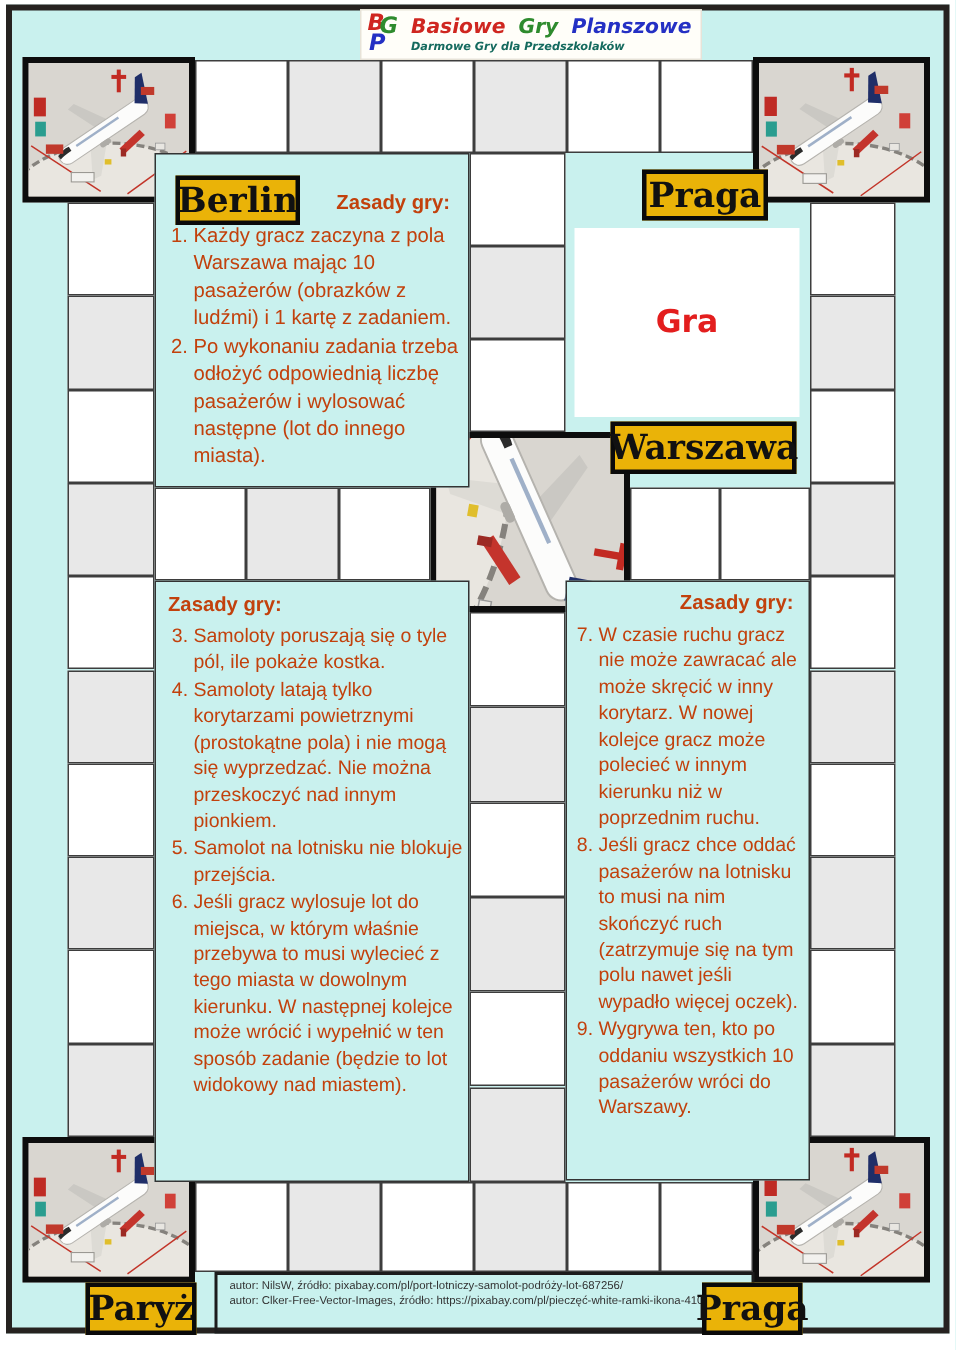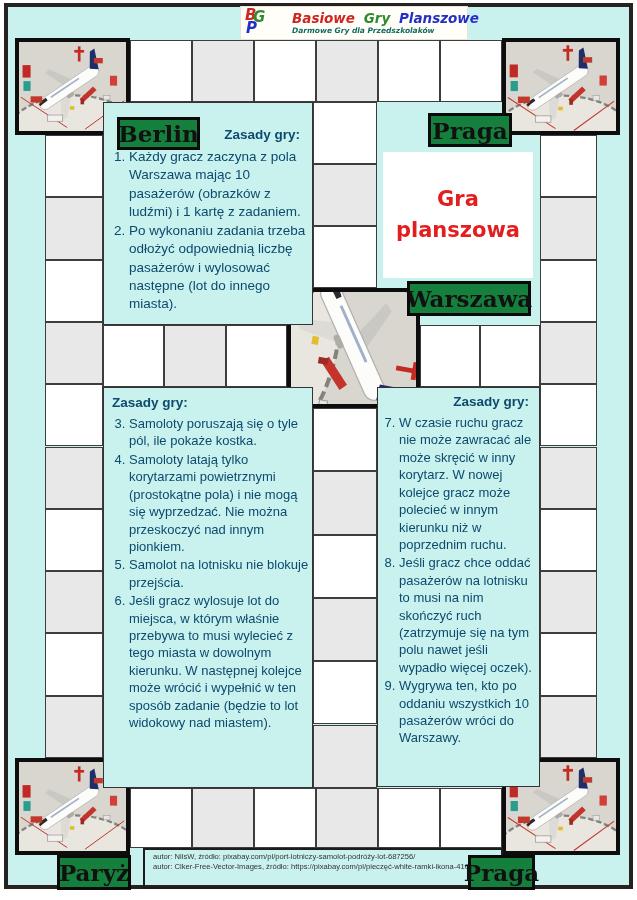--- a/index.html
+++ b/index.html
@@ -11,58 +11,58 @@
   #frame{left:4px;top:3px;width:629px;height:886px;background:#c9f1ee;border:4px solid #262220;}
 
   
   #banner{left:240px;top:6px;width:228px;height:34px;background:#fffef9;border:1px solid #e7e3d8;
           display:flex;align-items:center;z-index:30;}
   #monogram{position:relative;width:26px;height:30px;margin-left:4px;flex:0 0 auto;}
   #monogram span{position:absolute;font-weight:bold;font-style:italic;font-family:"DejaVu Sans",sans-serif;line-height:1;}
   #mono-b{left:0;top:0;font-size:15px;}
   #mono-g{left:8px;top:2px;font-size:15px;}
   #mono-p{left:1px;top:13px;font-size:15px;}
-  #banner-text{display:flex;flex-direction:column;justify-content:center;margin-left:21px;}
+  #banner-text{display:flex;flex-direction:column;justify-content:center;margin-left:3px;}
   #banner-title{font-family:"DejaVu Sans",sans-serif;font-weight:bold;font-style:italic;font-size:13.5px;line-height:1.05;white-space:nowrap;}
   #banner-title span{margin-right:4px;}
   #banner-sub{font-family:"DejaVu Sans",sans-serif;font-style:italic;font-weight:bold;font-size:7.5px;margin-top:1px;white-space:nowrap;}
 
   
   .photo{border:4px solid #0d0d0d;background:#d9d6d0;overflow:hidden;z-index:5;}
   .photo svg{width:100%;height:100%;display:block;}
   #photo-tl{left:15px;top:38px;width:115px;height:97px;}
   #photo-tr{left:502px;top:38px;width:118px;height:97px;}
   #photo-bl{left:15px;top:758px;width:115px;height:97px;}
   #photo-br{left:502px;top:758px;width:118px;height:97px;}
   #photo-c{left:287px;top:288px;width:133px;height:120px;z-index:6;}
   #photo-c svg{transform:rotate(100deg) scale(1.45);}
 
   
   .cell{position:absolute;box-sizing:border-box;z-index:2;}
 
   
-  .city{background:#15803d;border:3px solid #0a0a0a;z-index:20;
+  .city{background:#eab308;border:3px solid #0a0a0a;z-index:20;
         font-family:"DejaVu Serif",serif;font-weight:bold;color:#111;
         display:flex;align-items:center;justify-content:center;}
   #city-berlin{left:117px;top:117px;width:83px;height:33px;font-size:23px;}
   #city-praga{left:428px;top:113px;width:84px;height:34px;font-size:23px;}
   #city-warszawa{left:407px;top:281px;width:124px;height:35px;font-size:23px;}
   #city-paryz{left:57px;top:855px;width:74px;height:35px;font-size:23px;}
   #city-oslo{left:468px;top:855px;width:67px;height:35px;font-size:23px;}
 
   
   #title-box{left:383px;top:152px;width:150px;height:126px;background:#ffffff;z-index:10;
              display:flex;flex-direction:column;align-items:center;justify-content:center;
              font-family:"DejaVu Sans",sans-serif;font-weight:bold;text-align:center;}
   #title-line1{font-size:21px;line-height:1.5;}
   #title-line2{font-size:21px;line-height:1.5;}
   #title-line3{font-size:30px;line-height:1.3;}
 
   
-  .rules{background:#c9f1ee;border:1.5px solid #333;z-index:8;color:#0c4a6e;}
+  .rules{background:#c9f1ee;border:1.5px solid #333;z-index:8;color:#c2410c;}
   .rules-header{font-weight:bold;}
   .rules ol{margin:2px 0 0 0;padding-left:19px;}
   .rules li{margin:0 0 1px 0;}
   #rules-top{left:103px;top:102px;width:210px;height:223px;font-size:13.5px;line-height:1.35;padding:2px 4px 2px 6px;}
   #rules-top .rules-header{text-align:right;padding:21px 8px 2px 0;font-size:13.5px;}
   #rules-left{left:103px;top:387px;width:210px;height:401px;font-size:13px;line-height:1.34;padding:4px 2px 2px 6px;}
   #rules-left .rules-header{text-align:left;padding:2px 0 1px 2px;font-size:13.5px;}
   #rules-right{left:377px;top:387px;width:163px;height:400px;font-size:13px;line-height:1.34;padding:2px 2px 2px 2px;}
   #rules-right .rules-header{text-align:right;padding:3px 8px 1px 0;font-size:13.5px;}
 
@@ -195,21 +195,20 @@
       <span style="color: rgb(207, 38, 32);">Basiowe</span>
       <span style="color: rgb(46, 139, 46);">Gry</span>
       <span style="color: rgb(36, 48, 196);">Planszowe</span>
     </div>
     <div id="banner-sub" style="color: rgb(21, 106, 94);">Darmowe Gry dla Przedszkolaków</div>
   </div>
 </div>
 
 <div id="title-box" class="abs">
   <div id="title-line1" style="color: rgb(227, 30, 30);">Gra</div>
-  <div id="title-line2" style="color: rgb(227, 30, 30);">planszowa</div>
 </div>
 
 <div id="rules-top" class="abs rules">
   <div class="rules-header">Zasady  gry:</div>
   <ol start="1">
     <li>Każdy gracz zaczyna z pola Warszawa mając 10 pasażerów (obrazków z ludźmi) i 1 kartę z zadaniem.</li>
     <li>Po wykonaniu zadania trzeba odłożyć odpowiednią liczbę pasażerów i wylosować następne (lot do innego miasta).</li>
   </ol>
 </div>
 

